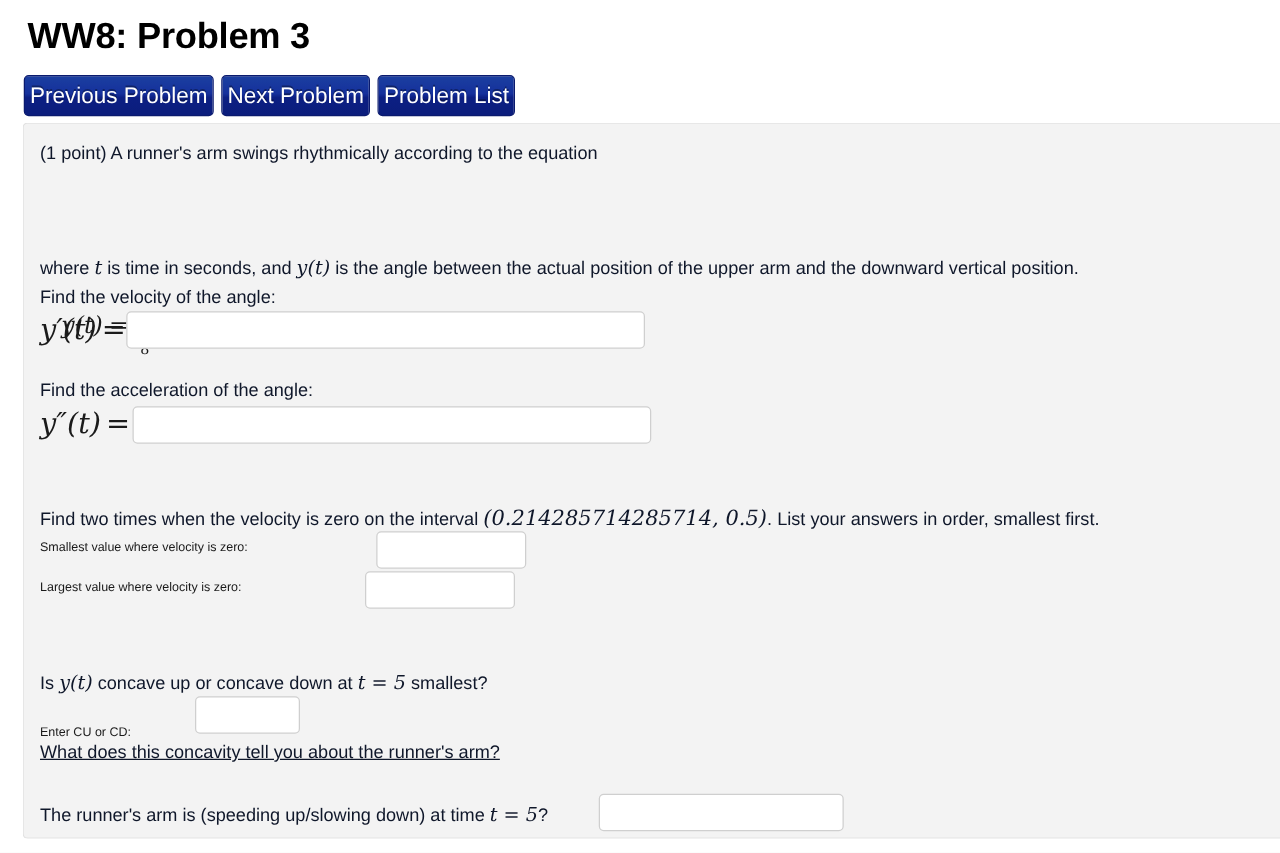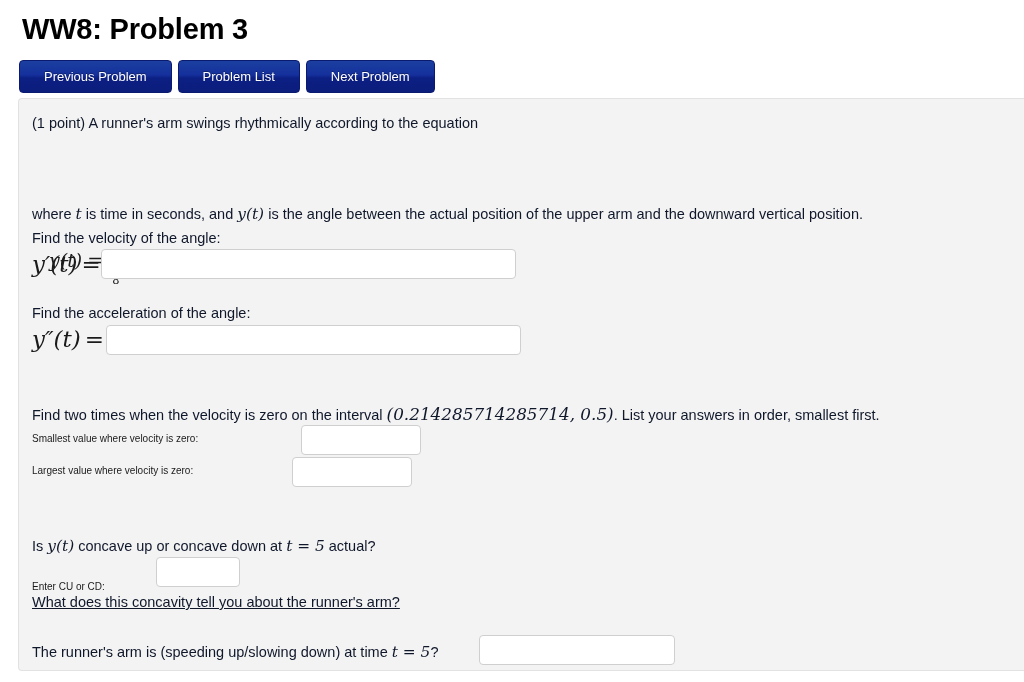--- a/index.html
+++ b/index.html
@@ -39,22 +39,22 @@
     left: 19px;
     top: 60px;
     display: flex;
     gap: 6px;
   }
   .nav-btn {
     display: inline-flex;
     align-items: center;
     justify-content: center;
     height: 33px;
-    padding: 0 24px;
-    font-size: 13px;
+    padding: 0 4px;
+    font-size: 18px;
     color: #ffffff;
     background: linear-gradient(to bottom, #1b3fa0 0%, #15309c 45%, #0c1f83 55%, #0b1d7c 100%);
     border: 1px solid #0a1a6e;
     border-radius: 4px;
     cursor: pointer;
     text-shadow: 0 -1px 0 rgba(0,0,0,0.35);
     white-space: nowrap;
     font-family: "Liberation Sans", sans-serif;
   }
 
@@ -148,22 +148,22 @@
 </style>
 </head>
 <body>
 
 <div class="page">
 
   <h1 class="page-title">WW8: Problem 3</h1>
 
   <div class="nav-bar">
     <button class="nav-btn">Previous Problem</button>
+    <button class="nav-btn">Next Problem</button>
     <button class="nav-btn">Problem List</button>
-    <button class="nav-btn">Next Problem</button>
   </div>
 
   <div class="problem-panel">
 
     <div class="body-text" style="left:13px; top:15px;">(1 point) A runner's arm swings rhythmically according to the equation</div>
 
     <div class="eq-display math">
       <span>y(t)</span><span class="eqsign">=</span><span class="frac">
           <span class="fnum">π</span>
           <span class="fden">8</span>
@@ -192,21 +192,21 @@
       <span>Find two times when the velocity is zero on the interval </span><span class="inline-math" style="font-size:1.16em;margin-top:36px;">(0.214285714285714, 0.5)</span><span>. List your answers in order, smallest first.</span>
     </div>
 
     <div class="ans-label" style="left:13px; top:334px;">Smallest value where velocity is zero:</div>
     <input class="answer-input" type="text" style="left: 282px; top: 326px; width: 120px; height: 30px;" value="">
 
     <div class="ans-label" style="left:13px; top:366px;">Largest value where velocity is zero:</div>
     <input class="answer-input" type="text" style="left: 273px; top: 358px; width: 120px; height: 30px;" value="">
 
     <div class="body-text" style="left:13px; top:438px;">
-      <span>Is </span><span class="inline-math">y(t)</span><span> concave up or concave down at </span><span class="inline-math">t = 5</span><span> actual?</span>
+      <span>Is </span><span class="inline-math">y(t)</span><span> concave up or concave down at </span><span class="inline-math">t = 5</span><span> smallest?</span>
     </div>
 
     <div class="ans-label" style="left:13px; top:482px;">Enter CU or CD:</div>
     <input class="answer-input" type="text" style="left: 137px; top: 458px; width: 84px; height: 30px;" value="">
 
     <div class="body-text" style="left:13px; top:494px;text-decoration:underline;">What does this concavity tell you about the runner's arm?</div>
 
     <div class="body-text" style="left:13px; top:544px;">
       <span>The runner's arm is (speeding up/slowing down) at time </span><span class="inline-math">t = 5</span><span>?</span>
     </div>

